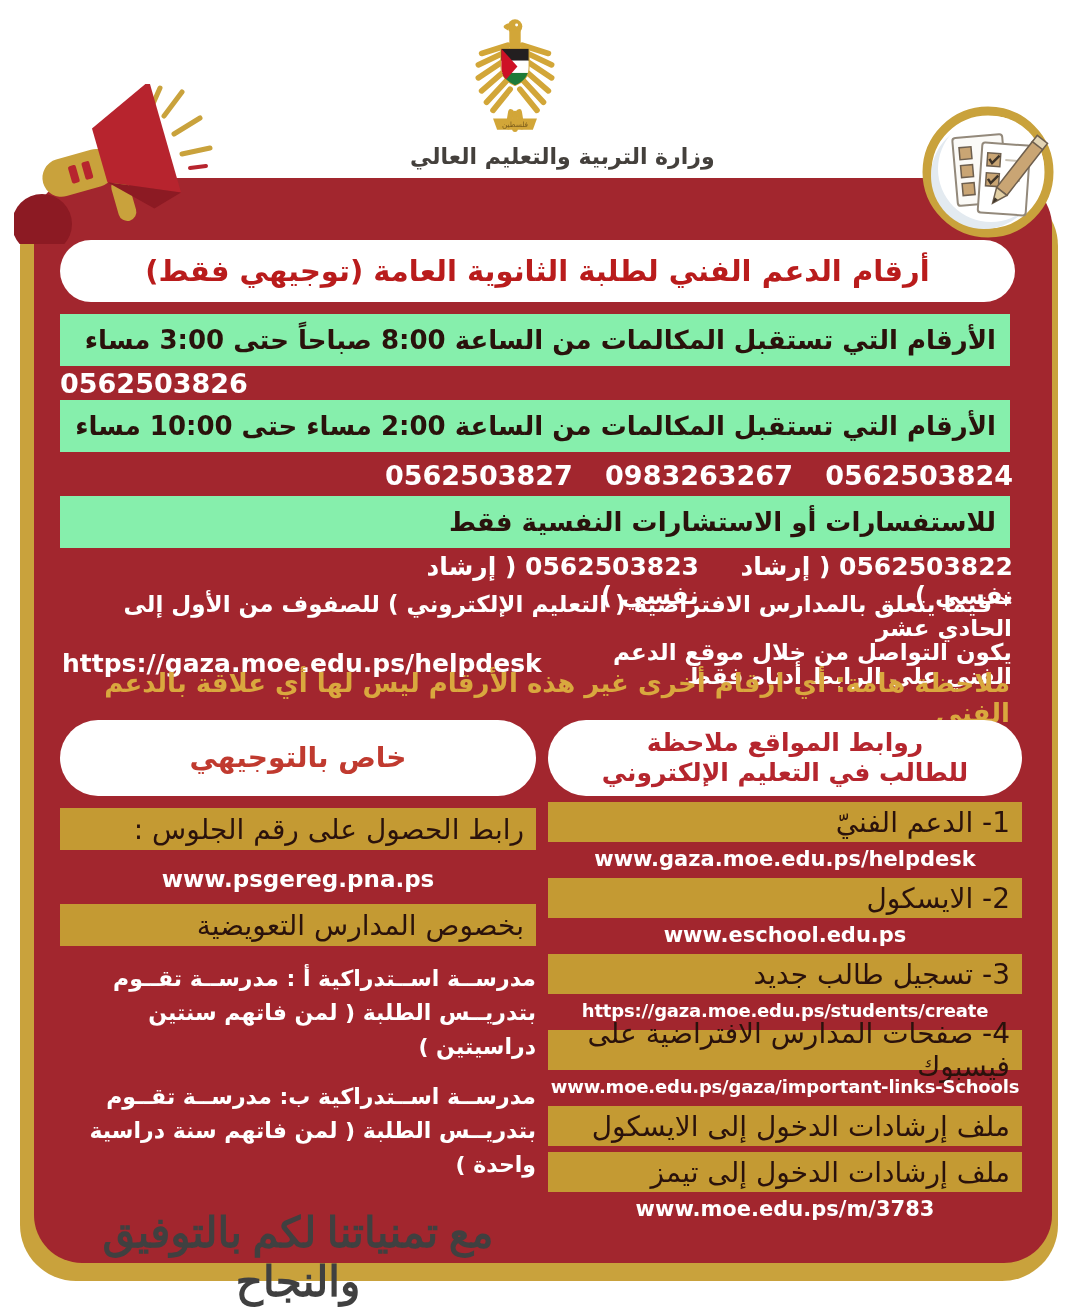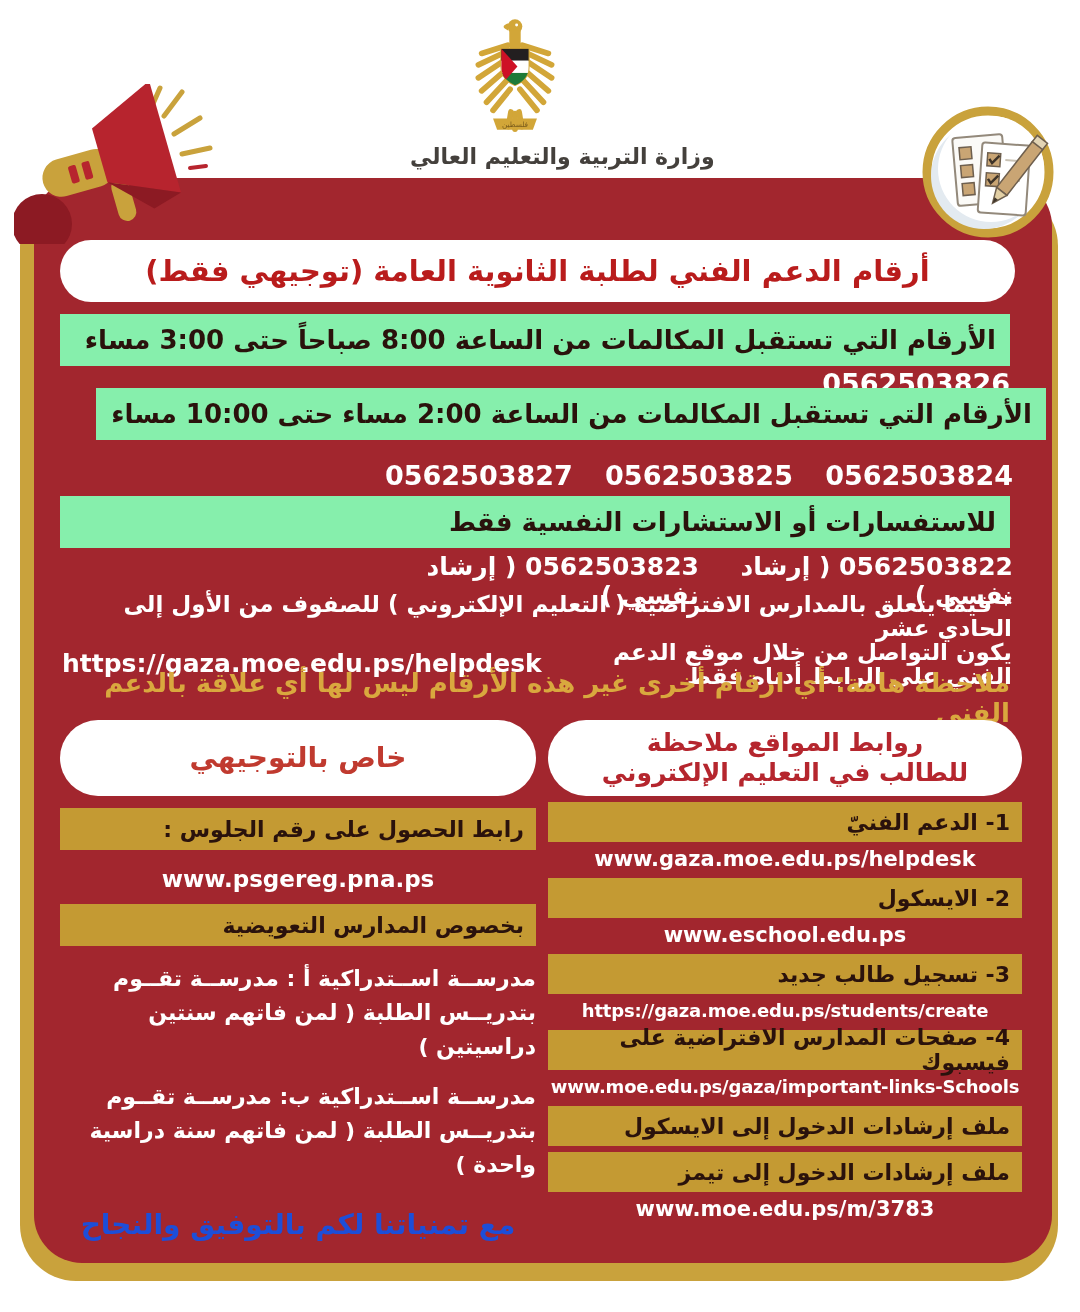--- a/index.html
+++ b/index.html
@@ -22,55 +22,55 @@
 
   
   .title-pill{position:absolute;left:60px;top:240px;width:955px;height:62px;background:#ffffff;
     border-radius:32px;display:flex;align-items:center;justify-content:center;
     color:#b91c1c;font-size:29px;font-weight:bold;}
 
   
   .gold-bar{position:absolute;left:60px;width:950px;height:52px;background:#86efac;
     color:#2A120C;font-size:26px;font-weight:bold;display:flex;align-items:center;
     padding:0 14px;box-sizing:border-box;}
-  .bar1{top:314px;} .bar2{top:388px;margin-left:36px;} .bar3{top:496px;}
+  .bar1{top:314px;} .bar2{top:400px;} .bar3{top:496px;}
   .num-row{position:absolute;left:385px;width:628px;display:flex;align-items:center;
     color:#ffffff;font-size:27px;font-weight:bold;}
-  .row1{top:368px;justify-content:flex-start;left:60px;width:950px;}
+  .row1{top:368px;justify-content:flex-end;left:60px;width:950px;}
   .row2{top:460px;justify-content:space-between;}
   .row3{top:552px;justify-content:space-between;font-size:25px;}
 
   .virtual-para{position:absolute;left:62px;top:592px;width:950px;color:#ffffff;
     font-size:23px;font-weight:bold;line-height:24px;text-align:right;}
   .vline2{display:flex;justify-content:space-between;align-items:center;}
   .vurl{font-size:25px;}
 
   .note{position:absolute;left:60px;top:668px;width:950px;color:#D9A83E;
     font-size:26px;font-weight:bold;text-align:right;}
 
   
   .col{position:absolute;top:720px;}
   .col-right{left:548px;width:474px;}
   .col-left{left:60px;width:476px;}
   .col-header{height:76px;background:#ffffff;border-radius:38px;color:#B5262E;
     font-size:25px;font-weight:bold;display:flex;flex-direction:column;
     align-items:center;justify-content:center;line-height:30px;text-align:center;}
   .col-header.single{font-size:28px;color:#C03A2F;}
 
-  .gold-bar-sm{height:40px;background:#C49A33;color:#2A120C;font-size:22px;font-weight:bold;
+  .gold-bar-sm{height:40px;background:#C49A33;color:#2A120C;font-size:28px;font-weight:normal;
     display:flex;align-items:center;padding:0 12px;margin-top:6px;box-sizing:border-box;}
   .col-left .gold-bar-sm{margin-top:12px;height:42px;}
   .link-url{margin-top:4px;height:26px;color:#ffffff;font-size:21px;font-weight:bold;
     text-align:center;line-height:26px;}
   .link-url.long{font-size:18px;letter-spacing:-0.2px;}
   .link-url.seat{margin-top:16px;margin-bottom:6px;font-size:23px;}
 
   .school-para{margin:16px 0 0 0;color:#ffffff;font-size:22px;font-weight:bold;
     line-height:34px;text-align:right;}
-  .closing{margin-top:26px;color:#1d4ed8;font-size:28px;font-weight:bold;text-align:center;}
+  .closing{margin-top:26px;color:#404040;font-size:42px;font-weight:bold;text-align:center;font-family:Liberation Serif, serif;}
 </style>
 </head>
 <body>
 
 <div class="page">
 
   <div class="gold-layer"></div>
   <div class="card"></div>
 
   <div class="emblem">
@@ -169,21 +169,21 @@
   </div>
   <div class="num-row row1" dir="rtl">
     <span>0562503826</span>
   </div>
 
   <div class="gold-bar bar2" dir="rtl">
     <span>الأرقام التي تستقبل المكالمات من الساعة 2:00 مساء حتى 10:00 مساء</span>
   </div>
   <div class="num-row row2" dir="rtl">
     <span>0562503824</span>
-    <span>0562503825</span>
+    <span>0983263267</span>
     <span>0562503827</span>
   </div>
 
   <div class="gold-bar bar3" dir="rtl">
     <span>للاستفسارات أو الاستشارات النفسية فقط</span>
   </div>
   <div class="num-row row3" dir="rtl">
     <span>0562503822 ( إرشاد نفسي )</span>
     <span>0562503823 ( إرشاد نفسي )</span>
   </div>

